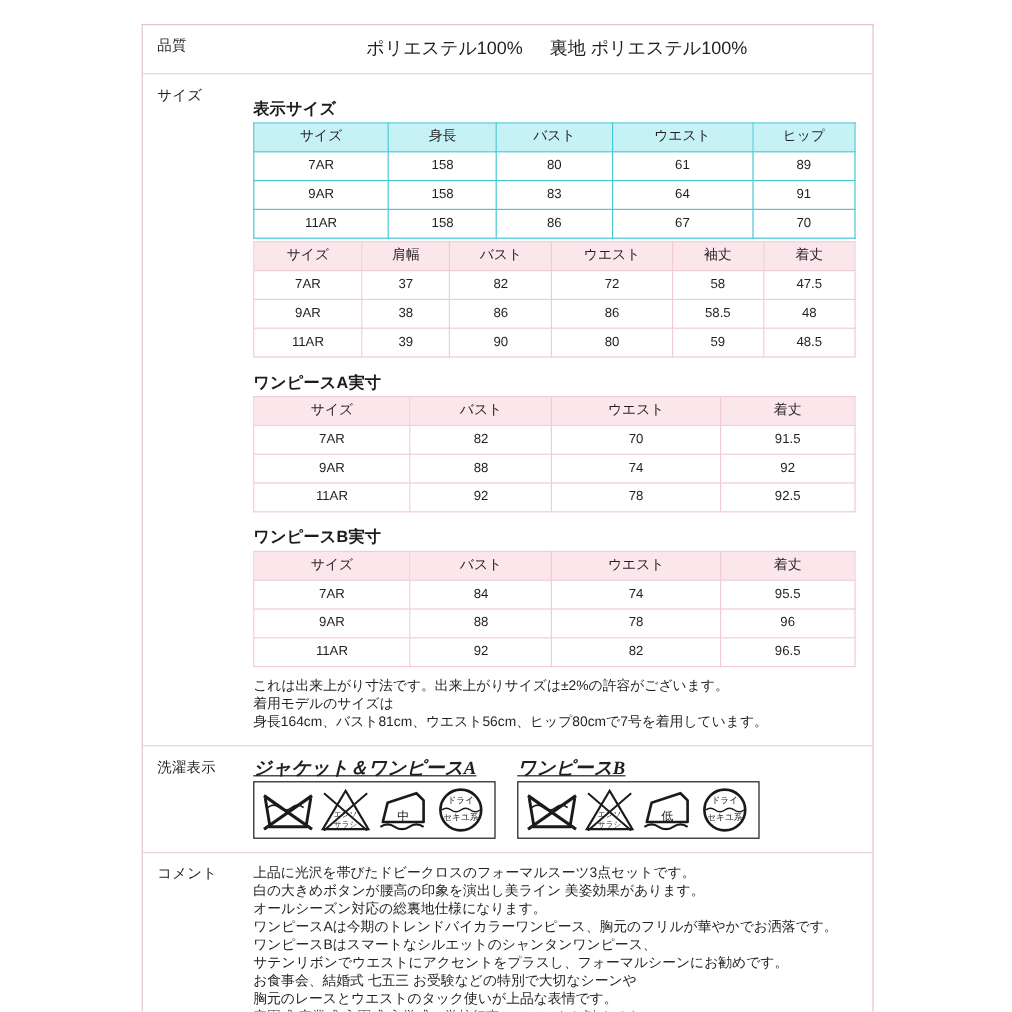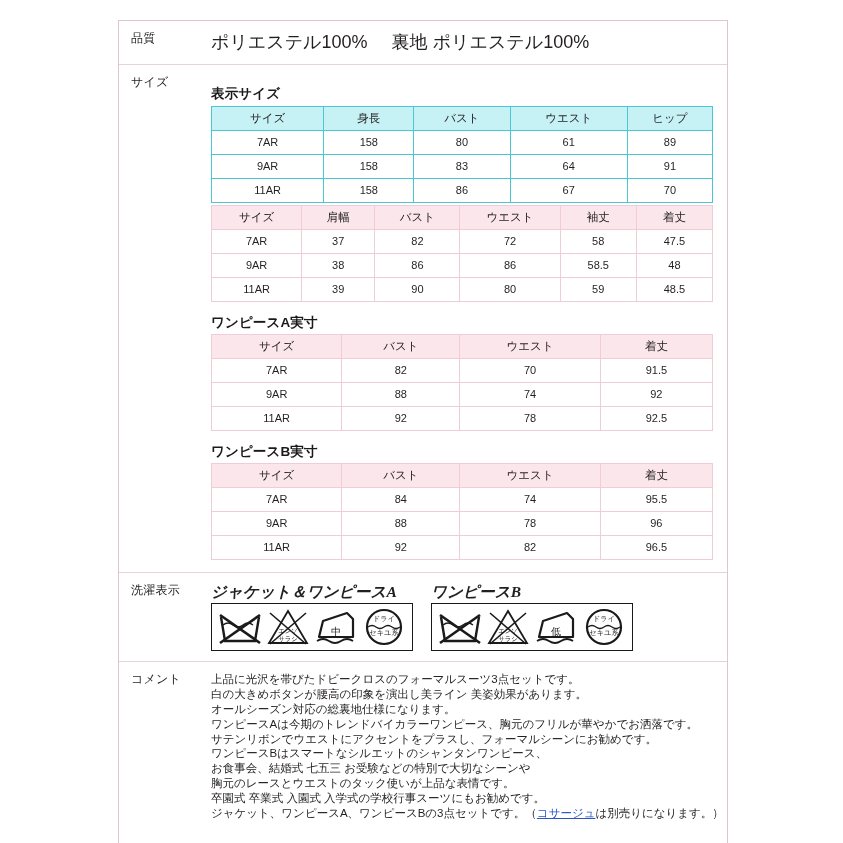--- a/index.html
+++ b/index.html
@@ -51,24 +51,25 @@
     white-space: nowrap;
   }
   .sec-body {
     flex: 1 1 auto;
     padding: 8px 10px 10px 0;
     min-width: 0;
   }
 
   
   .quality-line {
-    font-size: 18px;
+    font-size: 15px;
     line-height: 1.3;
     padding-top: 2px;
     white-space: nowrap;
+    text-align: center;
   }
   .quality-line .gap { display: inline-block; width: 14px; }
 
   
   .tbl-title {
     font-size: 13.5px;
     font-weight: bold;
     line-height: 1.2;
     margin: 13px 0 3px 0;
     letter-spacing: .01em;
@@ -103,21 +104,21 @@
   table.pink td { background: #ffffff; }
 
   .note {
     font-size: 11.5px;
     line-height: 1.32;
     margin-top: 9px;
     white-space: nowrap;
   }
 
   
-  .care-wrap { display: flex; gap: 18px; align-items: flex-start; padding-top: 2px; }
+  .care-wrap { display: flex; gap: 18px; align-items: flex-start; padding-top: 2px; text-decoration: underline; }
   .care-block { }
   .care-head {
     font-family: "Liberation Serif", "DejaVu Serif", serif;
     font-weight: bold;
     font-style: italic;
     font-size: 15.5px;
     line-height: 1.15;
     margin-bottom: 2px;
     letter-spacing: .01em;
   }
@@ -320,20 +321,25 @@
                 <td>96</td>
               </tr>
               <tr>
                 <td>11AR</td>
                 <td>92</td>
                 <td>82</td>
                 <td>96.5</td>
               </tr>
             </tbody>
           </table>
+          <div id="size-note">
+            <div class="note">これは出来上がり寸法です。出来上がりサイズは±2%の許容がございます。</div>
+            <div style="font-size: 11.5px; line-height: 1.32; white-space: nowrap;">着用モデルのサイズは</div>
+            <div style="font-size: 11.5px; line-height: 1.32; white-space: nowrap;">身長164cm、バスト81cm、ウエスト56cm、ヒップ80cmで7号を着用しています。</div>
+          </div>
       </div>
     </div>
 
     <div class="section">
       <div class="sec-label">洗濯表示</div>
       <div class="sec-body">
         <div class="care-wrap" id="care-wrap">
             <div class="care-block"><div class="care-head">ジャケット＆ワンピースA</div><div class="care-box">
                 <svg width="46" height="40" viewBox="0 0 46 40">
                   <path d="M4 10 L8 34 L38 34 L42 10" fill="none" stroke="#1a1a1a" stroke-width="2.4"></path>
@@ -391,22 +397,22 @@
     </div>
 
     <div class="section">
       <div class="sec-label">コメント</div>
       <div class="sec-body">
         <div class="comment" id="comment-body">
             <div>上品に光沢を帯びたドビークロスのフォーマルスーツ3点セットです。</div>
             <div>白の大きめボタンが腰高の印象を演出し美ライン 美姿効果があります。</div>
             <div>オールシーズン対応の総裏地仕様になります。</div>
             <div>ワンピースAは今期のトレンドバイカラーワンピース、胸元のフリルが華やかでお洒落です。</div>
+            <div>ワンピースBはスマートなシルエットのシャンタンワンピース、</div>
             <div>サテンリボンでウエストにアクセントをプラスし、フォーマルシーンにお勧めです。</div>
-            <div>ワンピースBはスマートなシルエットのシャンタンワンピース、</div>
             <div>お食事会、結婚式 七五三 お受験などの特別で大切なシーンや</div>
             <div>胸元のレースとウエストのタック使いが上品な表情です。</div>
             <div>卒園式 卒業式 入園式 入学式の学校行事スーツにもお勧めです。</div>
             <div><span>ジャケット、ワンピースA、ワンピースBの3点セットです。（</span><a href="#">コサージュ</a><span>は別売りになります。）</span></div>
           </div>
       </div>
     </div>
 
   </div>
 </div>

